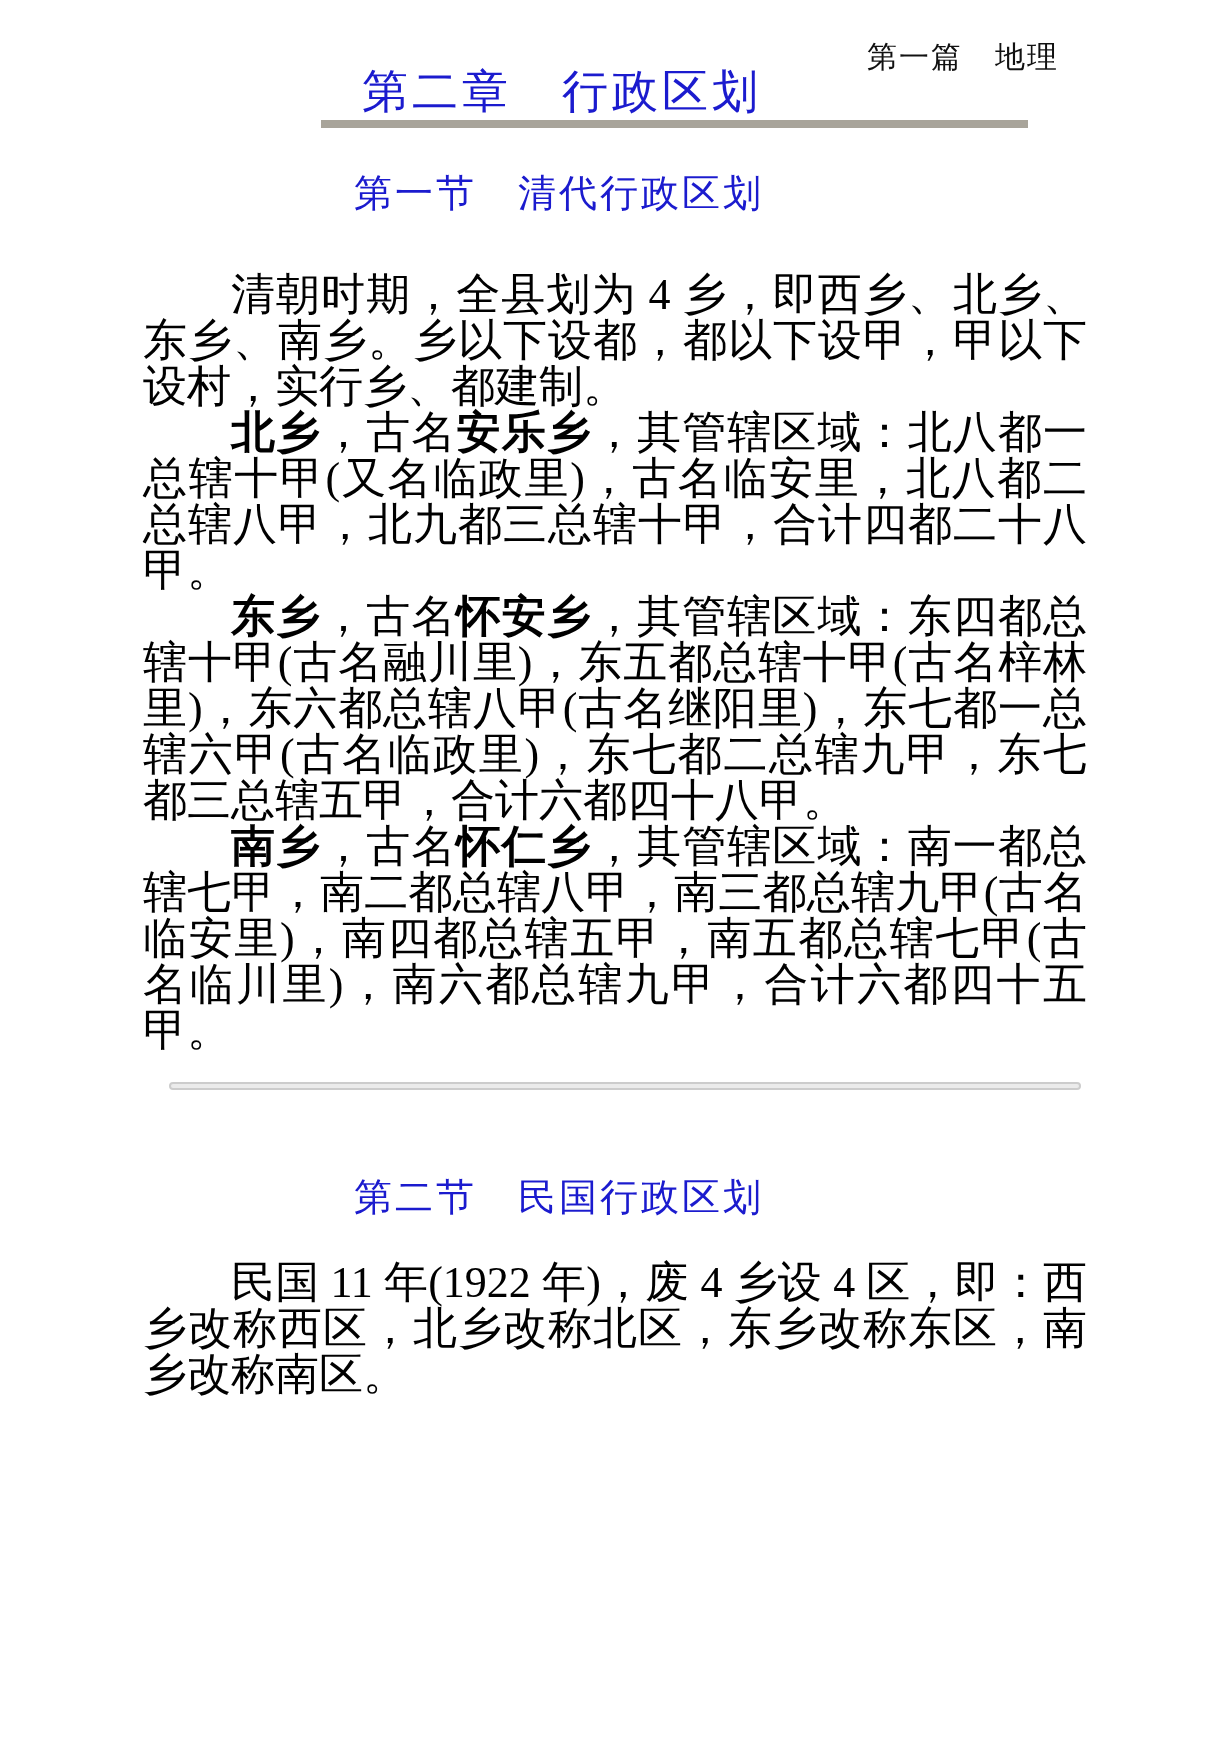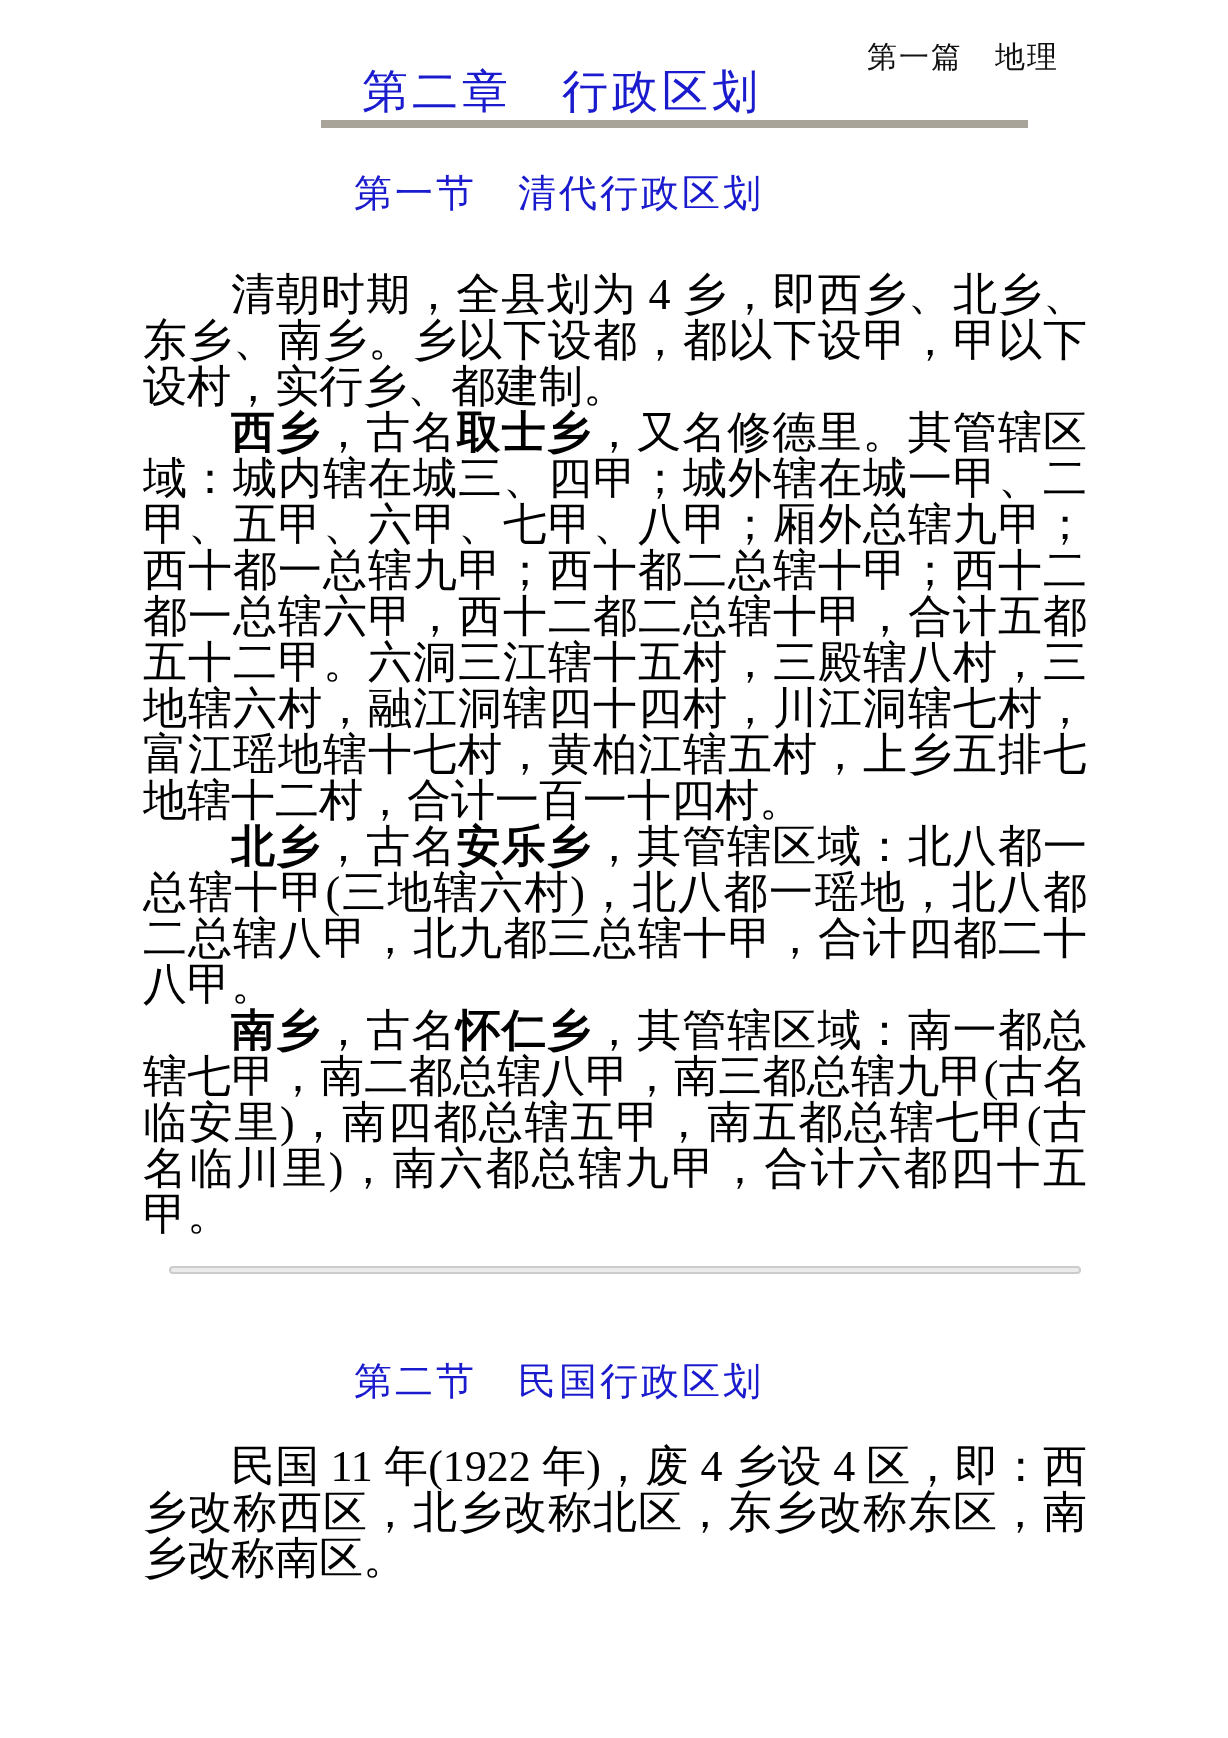--- a/index.html
+++ b/index.html
@@ -79,22 +79,22 @@
 
   <div class="header-right">第一篇　地理</div>
 
   <h1 class="chapter-title">第二章　行政区划</h1>
   <div class="chapter-rule"></div>
 
   <h2 class="section-title">第一节　清代行政区划</h2>
 
   <div class="body-block">
     <p><span>清朝时期，全县划为 4 乡，即西乡、北乡、东乡、南乡。乡以下设都，都以下设甲，甲以下设村，实行乡、都建制。</span></p>
-    <p><span class="b">西乡</span><span>，古名</span><span class="b">取士乡</span><span>，又名修德里。其管辖区域：城内辖在城三、四甲；城外辖在城一甲、二甲、五甲、六甲、七甲、八甲；厢外总辖九甲；西十都一总辖九甲；西十都二总辖十甲；西十二都一总辖六甲，西十二都二总辖十甲，合计五都五十二甲。六洞三江辖十五村，三殿辖八村，三地辖六村，融江洞辖四十四村，川江洞辖七村，富江瑶地辖十七村，黄柏江辖五村，上乡五排七地辖十二村，合计一百一十四村。</span></p>
-    <p><span class="b">北乡</span><span>，古名</span><span class="b">安乐乡</span><span>，其管辖区域：北八都一总辖十甲(三地辖六村)，北八都一瑶地，北八都二总辖八甲，北九都三总辖十甲，合计四都二十八甲。</span></p>
+    <p><span class="b">北乡</span><span>，古名</span><span class="b">安乐乡</span><span>，其管辖区域：北八都一总辖十甲(又名临政里)，古名临安里，北八都二总辖八甲，北九都三总辖十甲，合计四都二十八甲。</span></p>
+    <p><span class="b">东乡</span><span>，古名</span><span class="b">怀安乡</span><span>，其管辖区域：东四都总辖十甲(古名融川里)，东五都总辖十甲(古名梓林里)，东六都总辖八甲(古名继阳里)，东七都一总辖六甲(古名临政里)，东七都二总辖九甲，东七都三总辖五甲，合计六都四十八甲。</span></p>
     <p><span class="b">南乡</span><span>，古名</span><span class="b">怀仁乡</span><span>，其管辖区域：南一都总辖七甲，南二都总辖八甲，南三都总辖九甲(古名临安里)，南四都总辖五甲，南五都总辖七甲(古名临川里)，南六都总辖九甲，合计六都四十五甲。</span></p>
   </div>
 
   <div class="section-divider"></div>
 
   <h2 class="section-title second">第二节　民国行政区划</h2>
 
   <div class="body-block second">
     <p><span>民国 11 年(1922 年)，废 4 乡设 4 区，即：西乡改称西区，北乡改称北区，东乡改称东区，南乡改称南区。</span></p>
   </div>

